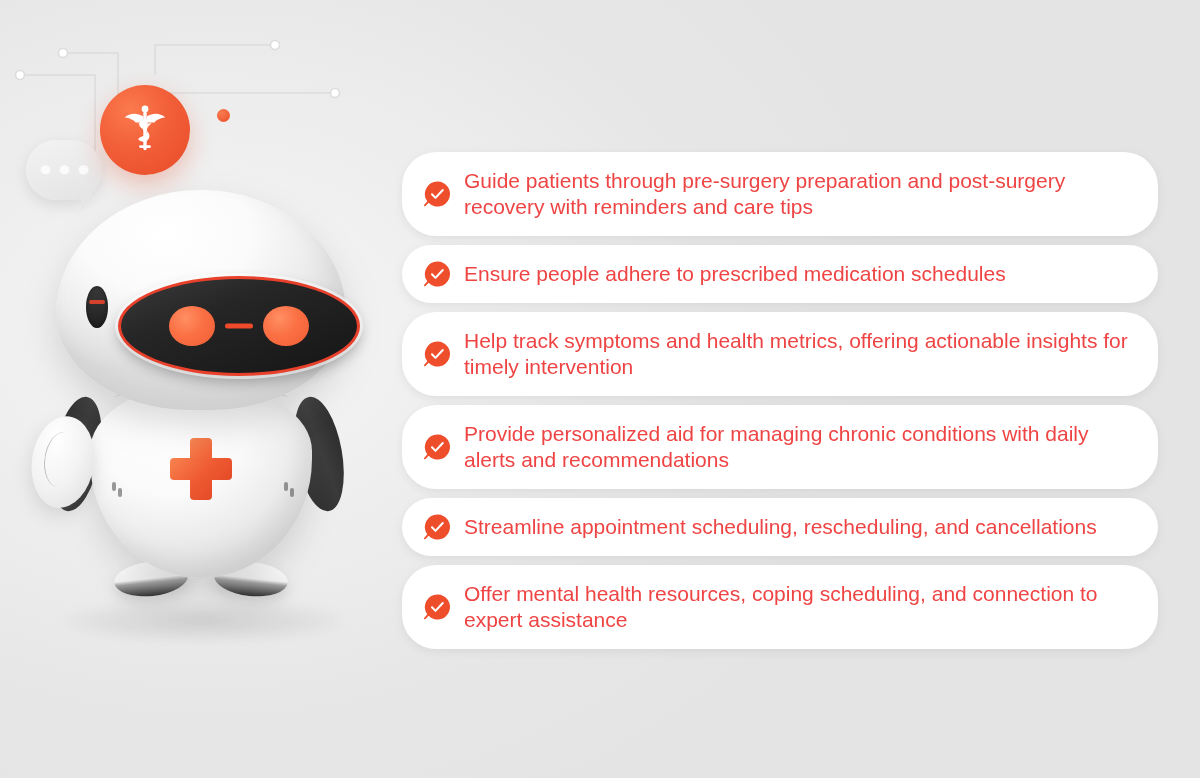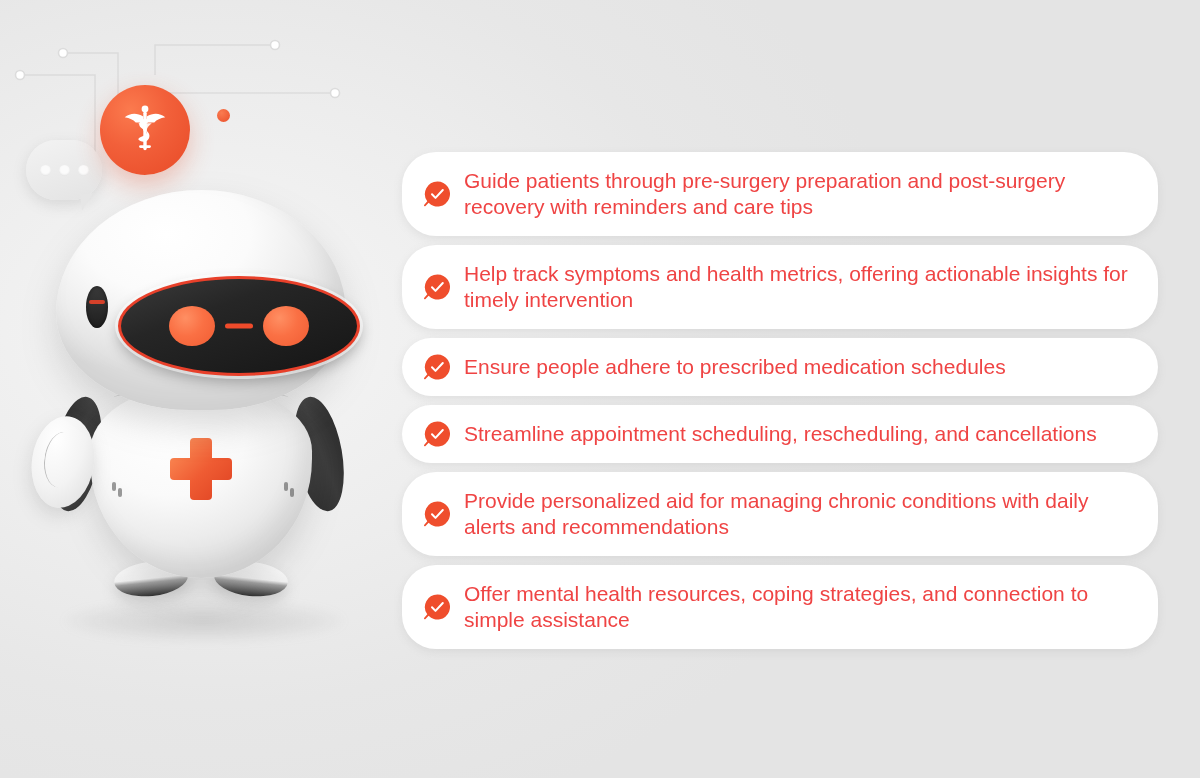--- a/index.html
+++ b/index.html
@@ -383,63 +383,63 @@
         <span class="benefit-text">Guide patients through pre-surgery preparation and post-surgery recovery with reminders and care tips</span>
       </div>
 
       <div class="benefit-card">
         <span class="check-icon">
           <svg viewBox="0 0 28 28">
               <path d="M14 1a13 13 0 1 1-9.2 22.2L1.3 26.7A.9.9 0 0 1 .1 25.5l3.3-3.9A13 13 0 0 1 14 1z" fill="#ef4e2d"></path>
               <path d="M8.3 14.3l3.6 3.7 7.6-8.2" stroke="#ffffff" stroke-width="2.1" fill="none" stroke-linecap="round" stroke-linejoin="round"></path>
             </svg>
         </span>
+        <span class="benefit-text">Ensure people adhere to prescribed medication schedules</span>
+      </div>
+
+      <div class="benefit-card">
+        <span class="check-icon">
+          <svg viewBox="0 0 28 28">
+              <path d="M14 1a13 13 0 1 1-9.2 22.2L1.3 26.7A.9.9 0 0 1 .1 25.5l3.3-3.9A13 13 0 0 1 14 1z" fill="#ef4e2d"></path>
+              <path d="M8.3 14.3l3.6 3.7 7.6-8.2" stroke="#ffffff" stroke-width="2.1" fill="none" stroke-linecap="round" stroke-linejoin="round"></path>
+            </svg>
+        </span>
         <span class="benefit-text">Help track symptoms and health metrics, offering actionable insights for timely intervention</span>
       </div>
 
       <div class="benefit-card">
         <span class="check-icon">
           <svg viewBox="0 0 28 28">
               <path d="M14 1a13 13 0 1 1-9.2 22.2L1.3 26.7A.9.9 0 0 1 .1 25.5l3.3-3.9A13 13 0 0 1 14 1z" fill="#ef4e2d"></path>
               <path d="M8.3 14.3l3.6 3.7 7.6-8.2" stroke="#ffffff" stroke-width="2.1" fill="none" stroke-linecap="round" stroke-linejoin="round"></path>
             </svg>
         </span>
-        <span class="benefit-text">Ensure people adhere to prescribed medication schedules</span>
+        <span class="benefit-text">Provide personalized aid for managing chronic conditions with daily alerts and recommendations</span>
       </div>
 
       <div class="benefit-card">
         <span class="check-icon">
           <svg viewBox="0 0 28 28">
               <path d="M14 1a13 13 0 1 1-9.2 22.2L1.3 26.7A.9.9 0 0 1 .1 25.5l3.3-3.9A13 13 0 0 1 14 1z" fill="#ef4e2d"></path>
               <path d="M8.3 14.3l3.6 3.7 7.6-8.2" stroke="#ffffff" stroke-width="2.1" fill="none" stroke-linecap="round" stroke-linejoin="round"></path>
             </svg>
         </span>
         <span class="benefit-text">Streamline appointment scheduling, rescheduling, and cancellations</span>
       </div>
 
-      <div class="benefit-card">
-        <span class="check-icon">
-          <svg viewBox="0 0 28 28">
-              <path d="M14 1a13 13 0 1 1-9.2 22.2L1.3 26.7A.9.9 0 0 1 .1 25.5l3.3-3.9A13 13 0 0 1 14 1z" fill="#ef4e2d"></path>
-              <path d="M8.3 14.3l3.6 3.7 7.6-8.2" stroke="#ffffff" stroke-width="2.1" fill="none" stroke-linecap="round" stroke-linejoin="round"></path>
-            </svg>
-        </span>
-        <span class="benefit-text">Provide personalized aid for managing chronic conditions with daily alerts and recommendations</span>
-      </div>
-
-
-
-      <div class="benefit-card">
-        <span class="check-icon">
-          <svg viewBox="0 0 28 28">
-              <path d="M14 1a13 13 0 1 1-9.2 22.2L1.3 26.7A.9.9 0 0 1 .1 25.5l3.3-3.9A13 13 0 0 1 14 1z" fill="#ef4e2d"></path>
-              <path d="M8.3 14.3l3.6 3.7 7.6-8.2" stroke="#ffffff" stroke-width="2.1" fill="none" stroke-linecap="round" stroke-linejoin="round"></path>
-            </svg>
-        </span>
-        <span class="benefit-text">Offer mental health resources, coping strategies, and connection to simple assistance</span>
+
+
+      <div class="benefit-card">
+        <span class="check-icon">
+          <svg viewBox="0 0 28 28">
+              <path d="M14 1a13 13 0 1 1-9.2 22.2L1.3 26.7A.9.9 0 0 1 .1 25.5l3.3-3.9A13 13 0 0 1 14 1z" fill="#ef4e2d"></path>
+              <path d="M8.3 14.3l3.6 3.7 7.6-8.2" stroke="#ffffff" stroke-width="2.1" fill="none" stroke-linecap="round" stroke-linejoin="round"></path>
+            </svg>
+        </span>
+        <span class="benefit-text">Offer mental health resources, coping scheduling, and connection to expert assistance</span>
       </div>
 
     </div>
   </div>
 
   <div class="footer">
 
     
 
     

